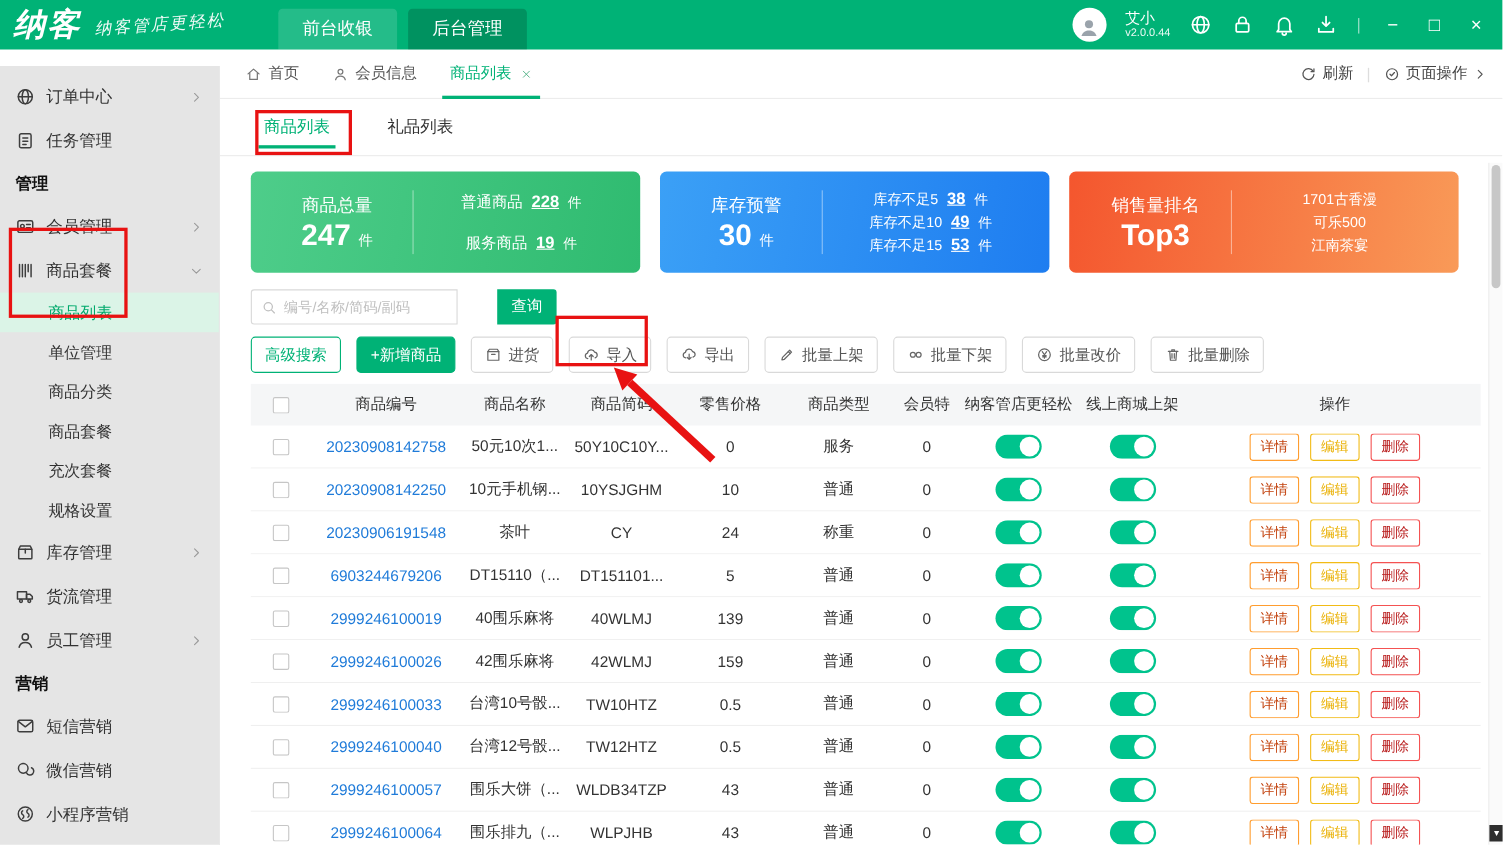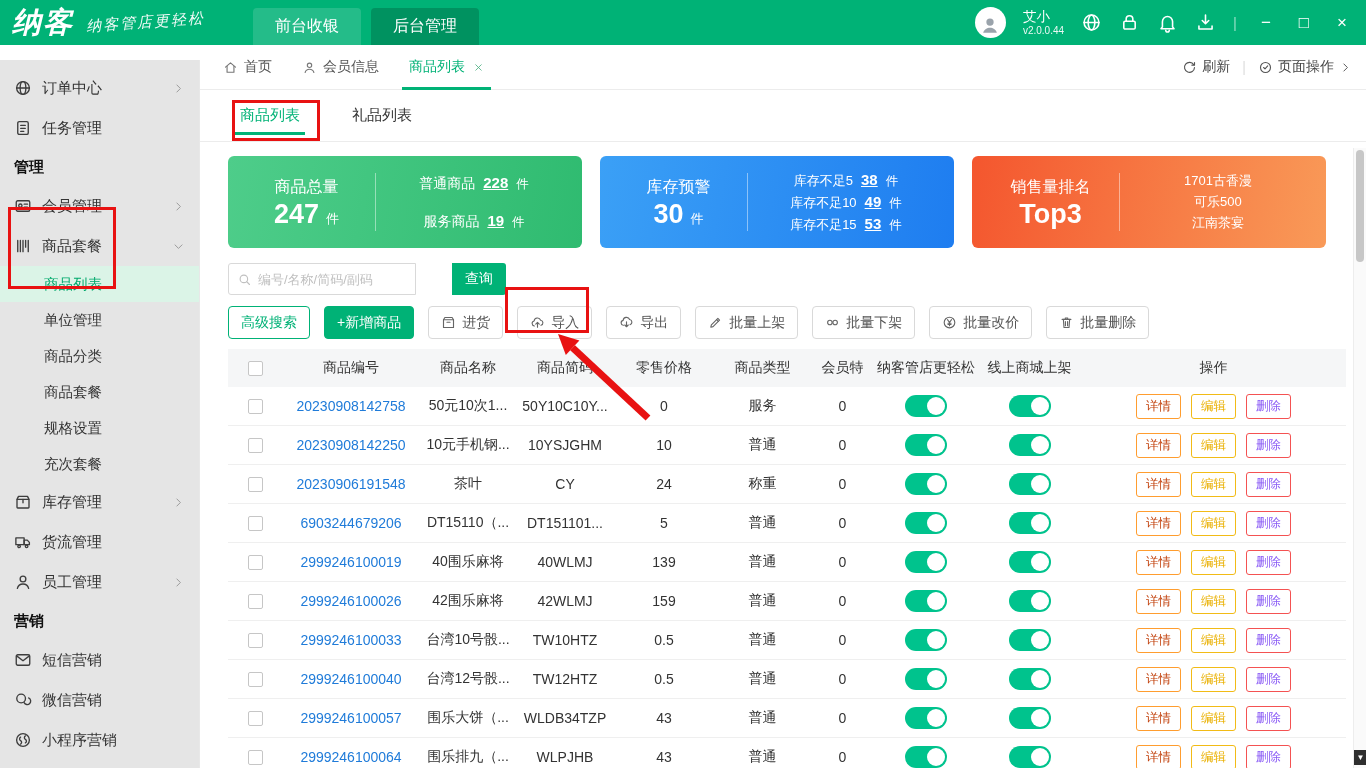--- a/index.html
+++ b/index.html
@@ -90,21 +90,21 @@
   .td{text-align:center;min-width:0;overflow:hidden;}
   .trunc{white-space:nowrap;text-overflow:ellipsis;padding:0 5px;}
   .code-link{color:var(--link,#1f7bd9);cursor:pointer;}
   .cbx{display:inline-block;width:15px;height:15px;border:1px solid #c6c6c6;border-radius:2px;background:#fff;cursor:pointer;vertical-align:middle;}
   .toggle{display:inline-block;width:42px;height:22px;border-radius:11px;background:var(--toggle,#00c38d);position:relative;cursor:pointer;vertical-align:middle;}
   .knob{position:absolute;right:2px;top:2px;width:18px;height:18px;border-radius:50%;background:#fff;}
   .td.ops{display:flex;justify-content:center;gap:10px;}
   .rbtn{font-size:12.5px;padding:3px 9px;border-radius:3px;background:#fff;cursor:pointer;font-family:inherit;white-space:nowrap;}
   .rbtn.r0{border:1px solid #ff9d2f;color:#c2410c;}
   .rbtn.r1{border:1px solid #f2bb16;color:#eab000;}
-  .rbtn.r2{border:1px solid #f45252;color:#8b5cf6;}
+  .rbtn.r2{border:1px solid #f45252;color:#b91c1c;}
 
   
   .scrollbar{position:absolute;top:148px;right:0;width:13px;bottom:0;background:#fafafa;border-left:1px solid #ededed;z-index:10;}
   .scroll-thumb{position:absolute;top:2px;left:2px;width:8px;height:112px;border-radius:4px;background:#c7c7c7;cursor:pointer;}
   .scroll-down{position:absolute;bottom:3px;left:0;width:13px;height:15px;background:#2e2e2e;color:#fff;font-size:8px;display:flex;align-items:center;justify-content:center;cursor:pointer;}
 
   
   .anno-box{position:absolute;border:3px solid var(--anno,#e81212);pointer-events:none;z-index:60;background:transparent;}
   .anno-arrow{position:absolute;pointer-events:none;z-index:60;}
 </style>
@@ -227,24 +227,24 @@
       <div class="sb-sub">
         <span>单位管理</span>
       </div>
       <div class="sb-sub">
         <span>商品分类</span>
       </div>
       <div class="sb-sub">
         <span>商品套餐</span>
       </div>
       <div class="sb-sub">
+        <span>充次套餐</span>
+      </div>
+      <div class="sb-sub">
         <span>规格设置</span>
-      </div>
-      <div class="sb-sub">
-        <span>充次套餐</span>
       </div>
       <div class="sb-item">
         <span class="icn sb-icn">
           <svg viewBox="0 0 24 24">
             <rect x="4" y="8.5" width="16" height="11.5" rx="1"></rect>
             <path d="M4 8.5l2-4h12l2 4M12 8.5V13"></path>
           </svg>
         </span>
         <span class="sb-label">库存管理</span>
         <span class="icn sb-chev">

